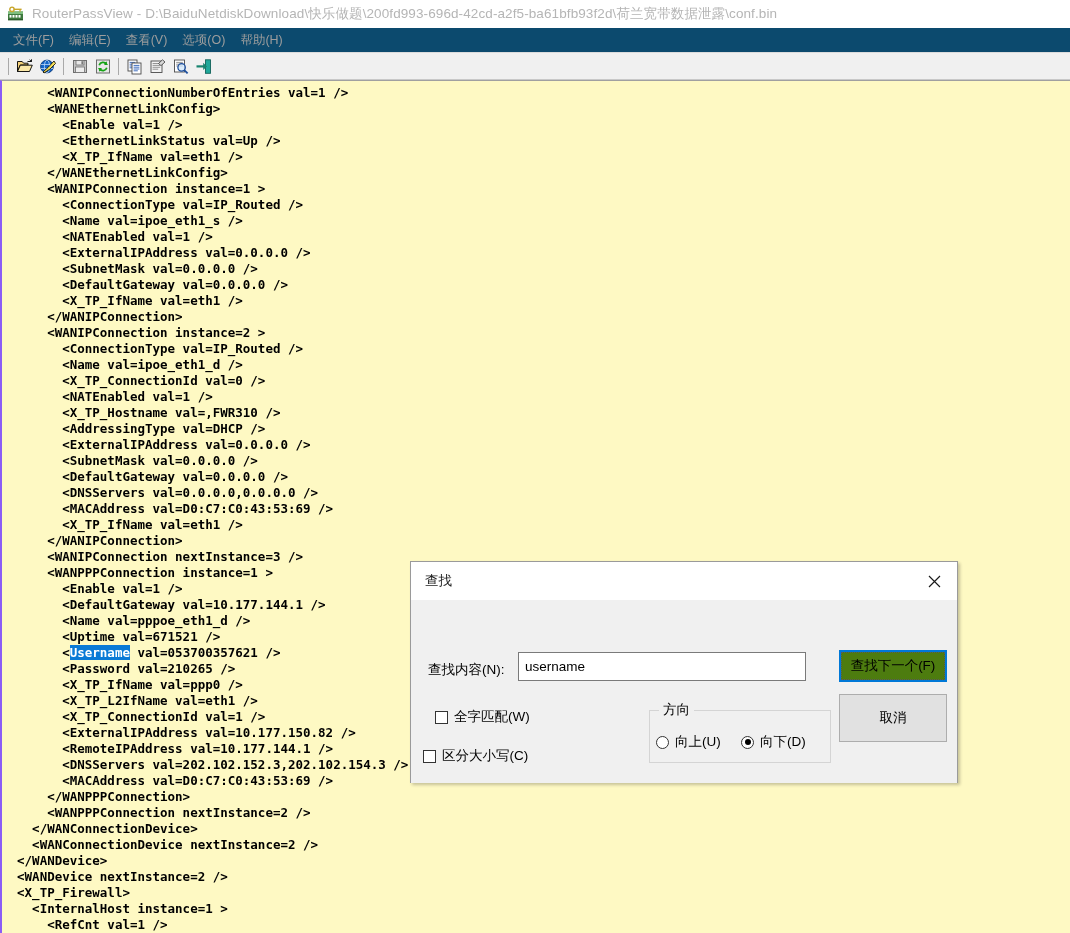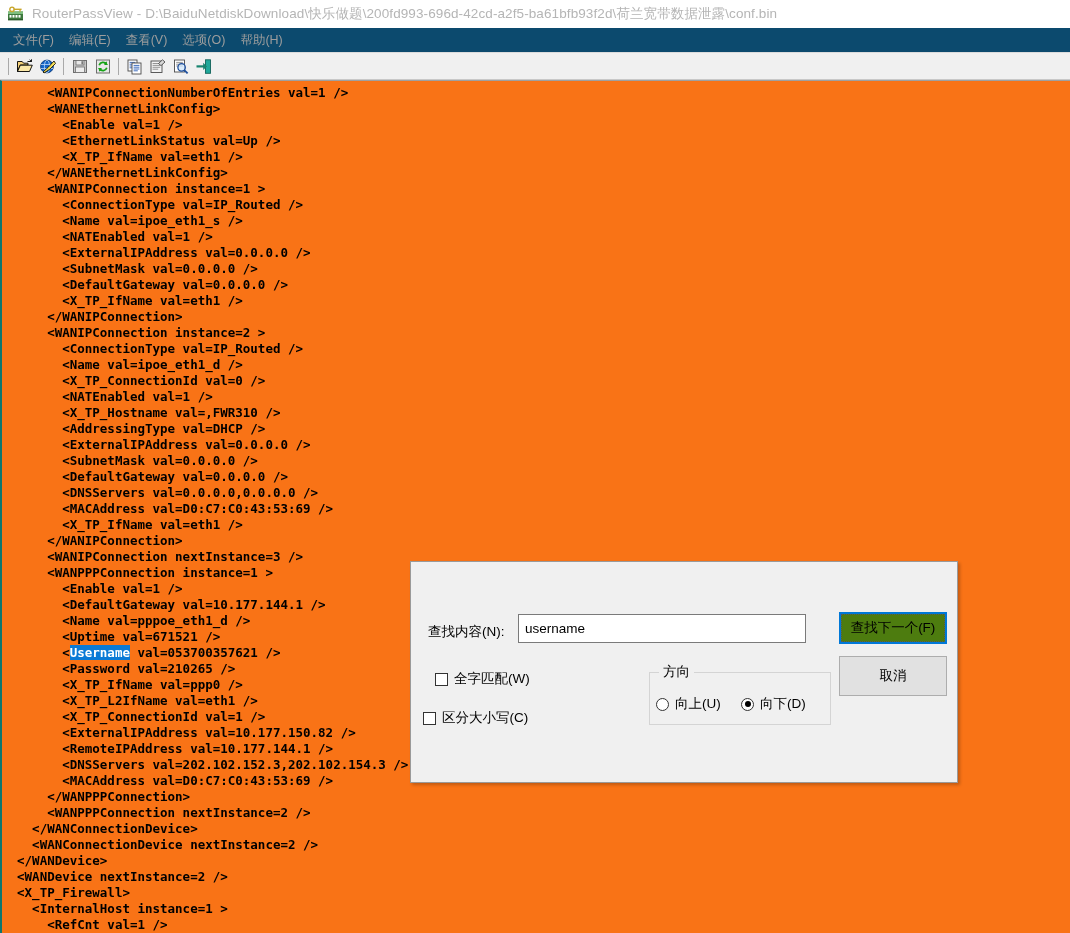--- a/index.html
+++ b/index.html
@@ -89,22 +89,22 @@
     background: #a9a9a9;
     margin: 0 4px;
     flex: 0 0 auto;
   }
   .tb-btn svg { display: block; }
 
   
   #text-pane {
     position: relative;
     flex: 1 1 auto;
-    background: #f97316;
-    border-left: 2px solid #0f766e;
+    background: #fef9c3;
+    border-left: 2px solid #8b5cf6;
     border-top: 1px solid #a0a0a0;
     overflow: hidden;
   }
   #code-lines {
     position: absolute;
     left: 0;
     top: 4px;
     font-family: "DejaVu Sans Mono", "Liberation Mono", monospace;
     font-size: 12.5px;
     font-weight: bold;
@@ -280,21 +280,21 @@
     display: flex;
     align-items: center;
     justify-content: center;
     box-sizing: border-box;
   }
   #btn-cancel {
     position: absolute;
     left: 428px;
     top: 94px;
     width: 108px;
-    height: 40px;
+    height: 48px;
     box-sizing: border-box;
     background: #e1e1e1;
     border: 1px solid #adadad;
     color: #000;
     font-family: Liberation Mono, monospace;
     font-size: 13.5px;
     display: flex;
     align-items: center;
     justify-content: center;
     cursor: default;
@@ -407,20 +407,28 @@
       </svg>
     </div>
   </div>
 
   <div id="text-pane">
     <div id="code-lines"><div class="code-line">      &lt;WANIPConnectionNumberOfEntries val=1 /&gt;</div><div class="code-line">      &lt;WANEthernetLinkConfig&gt;</div><div class="code-line">        &lt;Enable val=1 /&gt;</div><div class="code-line">        &lt;EthernetLinkStatus val=Up /&gt;</div><div class="code-line">        &lt;X_TP_IfName val=eth1 /&gt;</div><div class="code-line">      &lt;/WANEthernetLinkConfig&gt;</div><div class="code-line">      &lt;WANIPConnection instance=1 &gt;</div><div class="code-line">        &lt;ConnectionType val=IP_Routed /&gt;</div><div class="code-line">        &lt;Name val=ipoe_eth1_s /&gt;</div><div class="code-line">        &lt;NATEnabled val=1 /&gt;</div><div class="code-line">        &lt;ExternalIPAddress val=0.0.0.0 /&gt;</div><div class="code-line">        &lt;SubnetMask val=0.0.0.0 /&gt;</div><div class="code-line">        &lt;DefaultGateway val=0.0.0.0 /&gt;</div><div class="code-line">        &lt;X_TP_IfName val=eth1 /&gt;</div><div class="code-line">      &lt;/WANIPConnection&gt;</div><div class="code-line">      &lt;WANIPConnection instance=2 &gt;</div><div class="code-line">        &lt;ConnectionType val=IP_Routed /&gt;</div><div class="code-line">        &lt;Name val=ipoe_eth1_d /&gt;</div><div class="code-line">        &lt;X_TP_ConnectionId val=0 /&gt;</div><div class="code-line">        &lt;NATEnabled val=1 /&gt;</div><div class="code-line">        &lt;X_TP_Hostname val=,FWR310 /&gt;</div><div class="code-line">        &lt;AddressingType val=DHCP /&gt;</div><div class="code-line">        &lt;ExternalIPAddress val=0.0.0.0 /&gt;</div><div class="code-line">        &lt;SubnetMask val=0.0.0.0 /&gt;</div><div class="code-line">        &lt;DefaultGateway val=0.0.0.0 /&gt;</div><div class="code-line">        &lt;DNSServers val=0.0.0.0,0.0.0.0 /&gt;</div><div class="code-line">        &lt;MACAddress val=D0:C7:C0:43:53:69 /&gt;</div><div class="code-line">        &lt;X_TP_IfName val=eth1 /&gt;</div><div class="code-line">      &lt;/WANIPConnection&gt;</div><div class="code-line">      &lt;WANIPConnection nextInstance=3 /&gt;</div><div class="code-line">      &lt;WANPPPConnection instance=1 &gt;</div><div class="code-line">        &lt;Enable val=1 /&gt;</div><div class="code-line">        &lt;DefaultGateway val=10.177.144.1 /&gt;</div><div class="code-line">        &lt;Name val=pppoe_eth1_d /&gt;</div><div class="code-line">        &lt;Uptime val=671521 /&gt;</div><div class="code-line">        &lt;<span class="hl">Username</span> val=053700357621 /&gt;</div><div class="code-line">        &lt;Password val=210265 /&gt;</div><div class="code-line">        &lt;X_TP_IfName val=ppp0 /&gt;</div><div class="code-line">        &lt;X_TP_L2IfName val=eth1 /&gt;</div><div class="code-line">        &lt;X_TP_ConnectionId val=1 /&gt;</div><div class="code-line">        &lt;ExternalIPAddress val=10.177.150.82 /&gt;</div><div class="code-line">        &lt;RemoteIPAddress val=10.177.144.1 /&gt;</div><div class="code-line">        &lt;DNSServers val=202.102.152.3,202.102.154.3 /&gt;</div><div class="code-line">        &lt;MACAddress val=D0:C7:C0:43:53:69 /&gt;</div><div class="code-line">      &lt;/WANPPPConnection&gt;</div><div class="code-line">      &lt;WANPPPConnection nextInstance=2 /&gt;</div><div class="code-line">    &lt;/WANConnectionDevice&gt;</div><div class="code-line">    &lt;WANConnectionDevice nextInstance=2 /&gt;</div><div class="code-line">  &lt;/WANDevice&gt;</div><div class="code-line">  &lt;WANDevice nextInstance=2 /&gt;</div><div class="code-line">  &lt;X_TP_Firewall&gt;</div><div class="code-line">    &lt;InternalHost instance=1 &gt;</div><div class="code-line">      &lt;RefCnt val=1 /&gt;</div></div>
   </div>
 
   <div id="find-dialog">
 
+    <div id="find-titlebar">
+      <span id="find-title-text">查找</span>
+      <span id="find-close">
+        <svg width="13" height="13" viewBox="0 0 13 13">
+          <path d="M1 1 L12 12 M12 1 L1 12" stroke="#1a1a1a" stroke-width="1.15" fill="none"></path>
+        </svg>
+      </span>
+    </div>
 
     <div id="find-body">
 
       <label id="find-what-label">查找内容(N):</label>
 
       <input id="find-input" type="text" value="username" style="">
 
       <div class="dlg-check" id="check-wholeword">
         <span class="cb-box"></span>
         <span>全字匹配(W)</span>

